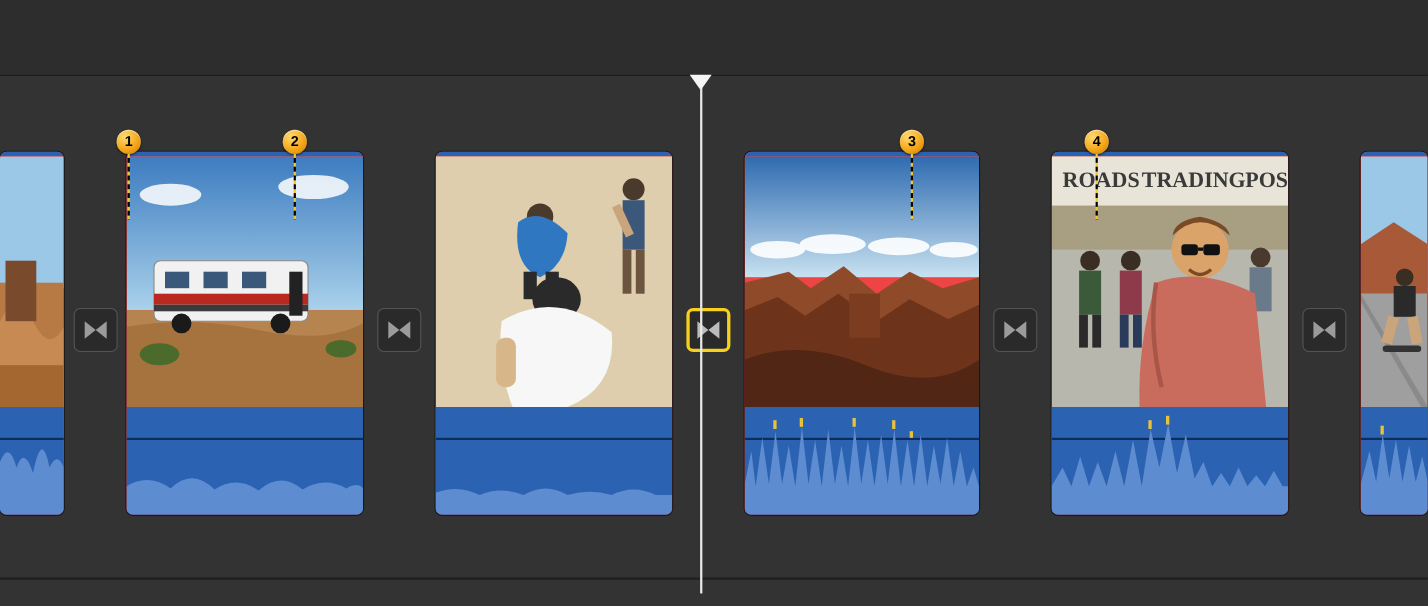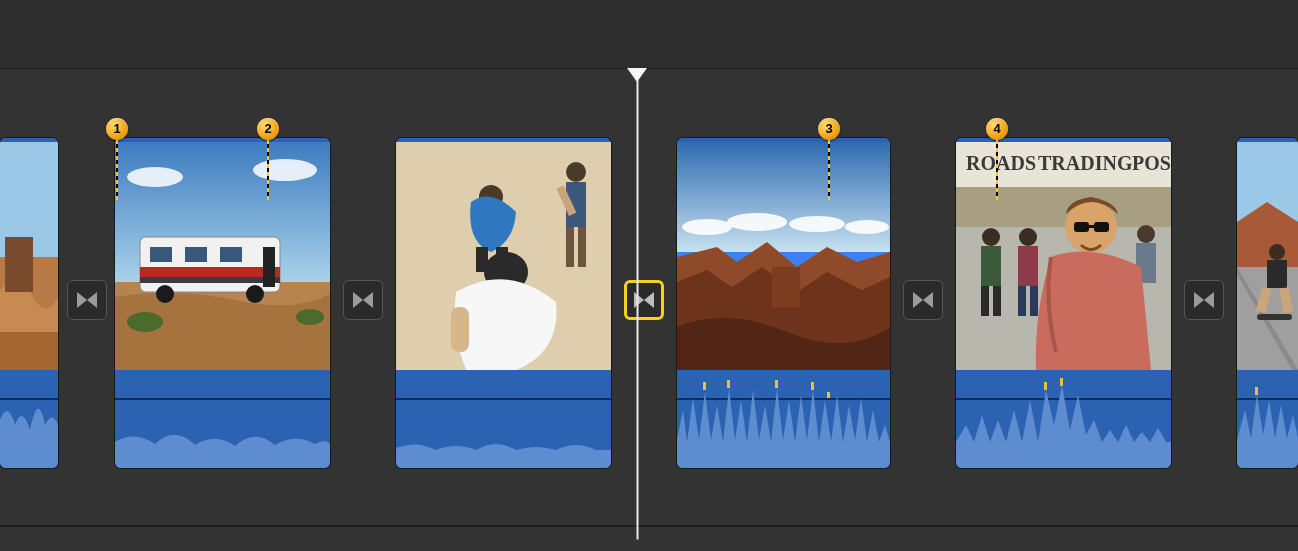--- a/index.html
+++ b/index.html
@@ -42,21 +42,21 @@
     background: #1f1f1f;
   }
 
   
   .clip {
     position: absolute;
     top: 138px;
     height: 330px;
     border-radius: 6px;
     overflow: hidden;
-    background: #3b82f6;
+    background: #ef4444;
     box-shadow: 0 0 0 1px rgba(0,0,0,0.5);
   }
   .clip .thumb {
     position: absolute;
     left: 0; top: 0;
     width: 100%;
     height: 232px;
     border-top: 4px solid #2b63b2;
     box-sizing: border-box;
     overflow: hidden;

